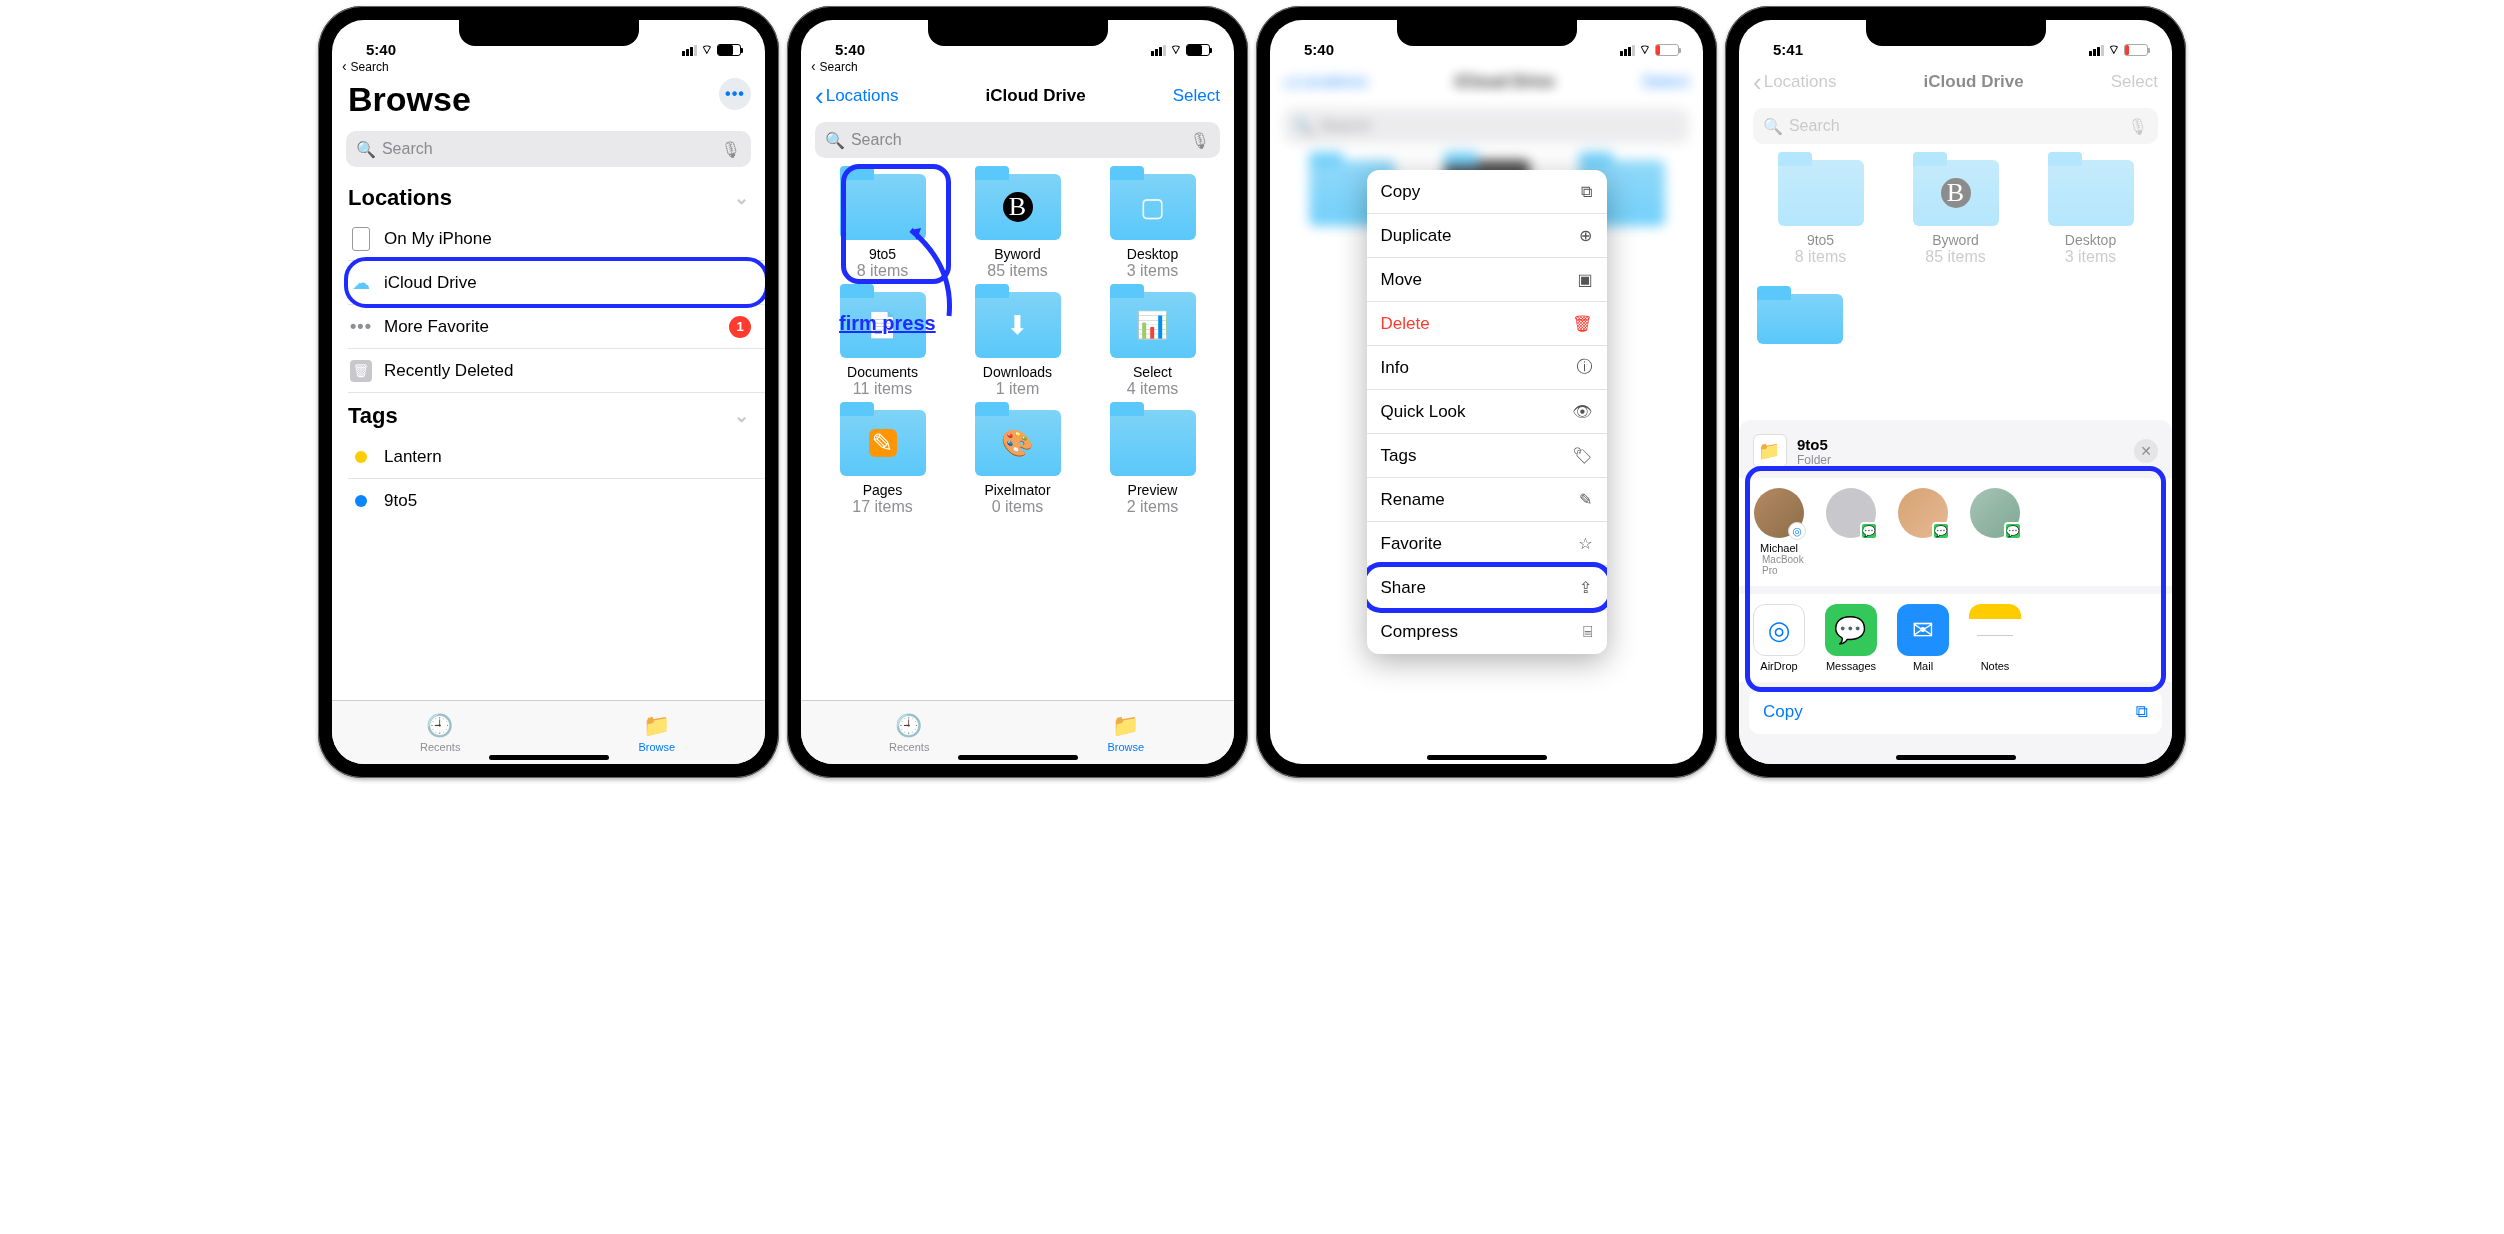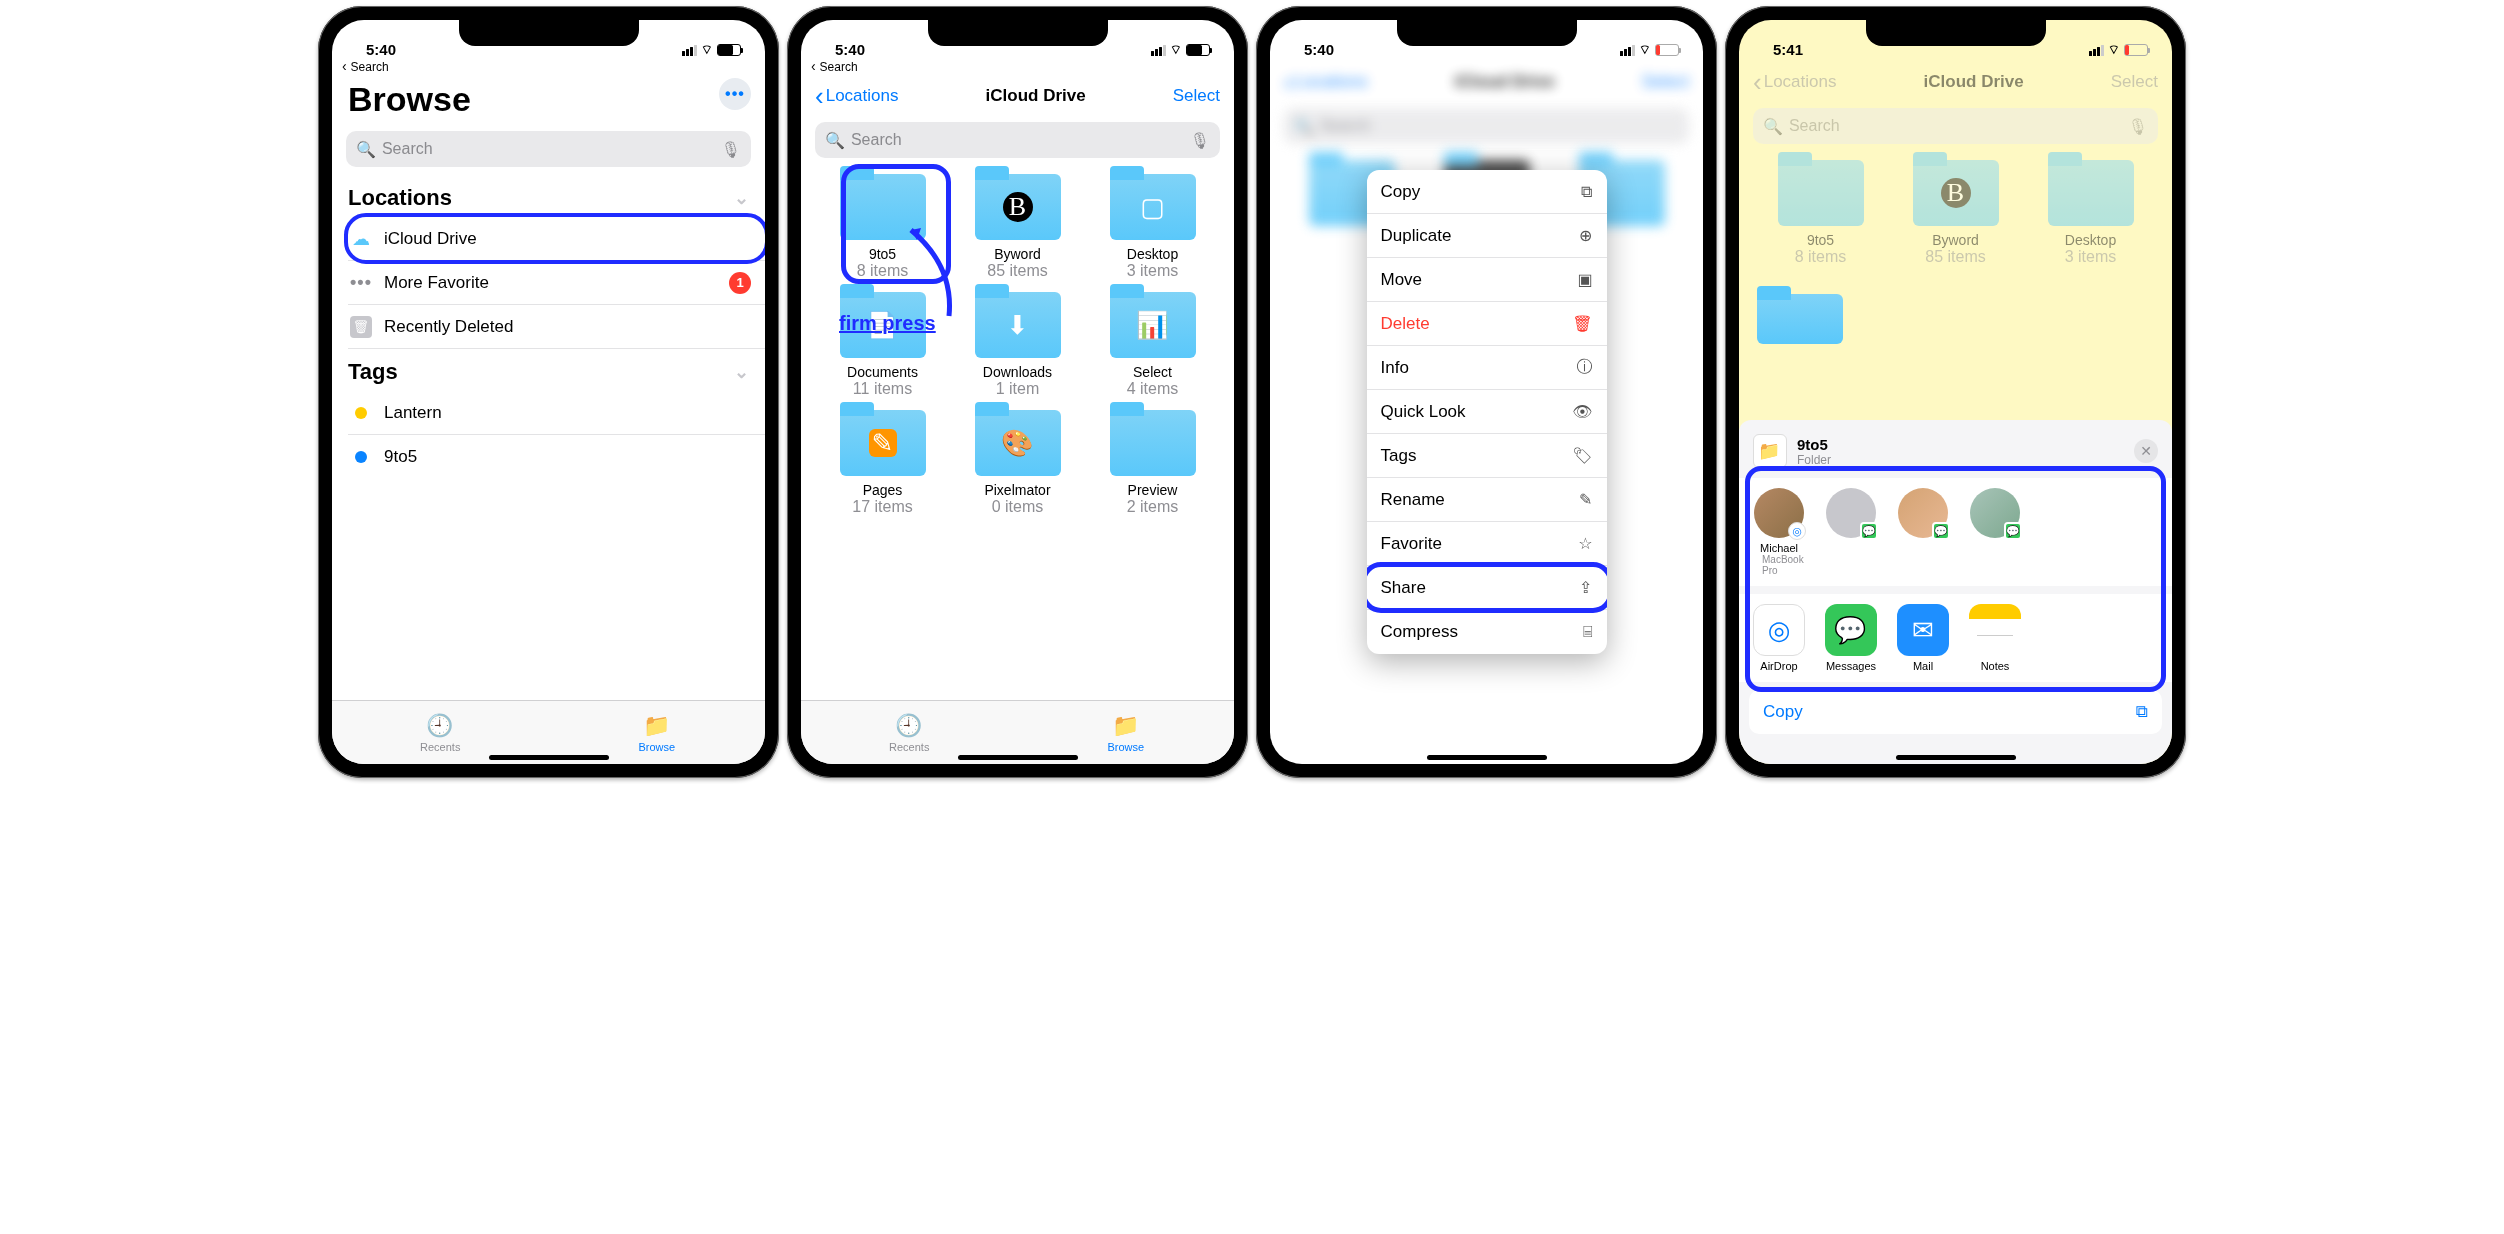--- a/index.html
+++ b/index.html
@@ -19,21 +19,21 @@
   width: 100%;
   height: 100%;
   background: #fff;
   border-radius: 32px;
   overflow: hidden;
   position: relative;
   display: flex;
   flex-direction: column;
 }
 .screen.blurred > *:not(.overlay):not(.statusbar):not(.home-ind):not(.sheet) { filter: blur(6px); opacity:.85;}
-.screen.dim { background:#fef9c3; }
+.screen.dim { background:#ffffff; }
 .screen.dim .navhead, .screen.dim .searchbar, .screen.dim .grid { opacity:.45; }
 
 .notch {
   position: absolute;
   top: 12px;
   left: 50%;
   transform: translateX(-50%);
   width: 180px;
   height: 28px;
   background: #000;
@@ -179,20 +179,26 @@
     <span class="mag">🔍</span>
     <span>Search</span>
     <span class="mic">🎙</span>
   </div>
 
   <div class="section-head">
     <span>Locations</span>
     <span class="chev">⌄</span>
   </div>
   <div class="list">
+    <div class="row">
+      <span class="ico">
+              <span class="phoneico"></span>
+            </span>
+      <span class="lab">On My iPhone</span>
+    </div>
     <div class="row" style="position:relative">
       <span class="highlight-row"></span>
       <span class="ico cloud">☁</span>
       <span class="lab">iCloud Drive</span>
     </div>
     <div class="row">
       <span class="ico dotsico">•••</span>
       <span class="lab">More Favorite</span>
       <span class="badge">1</span>
     </div>

